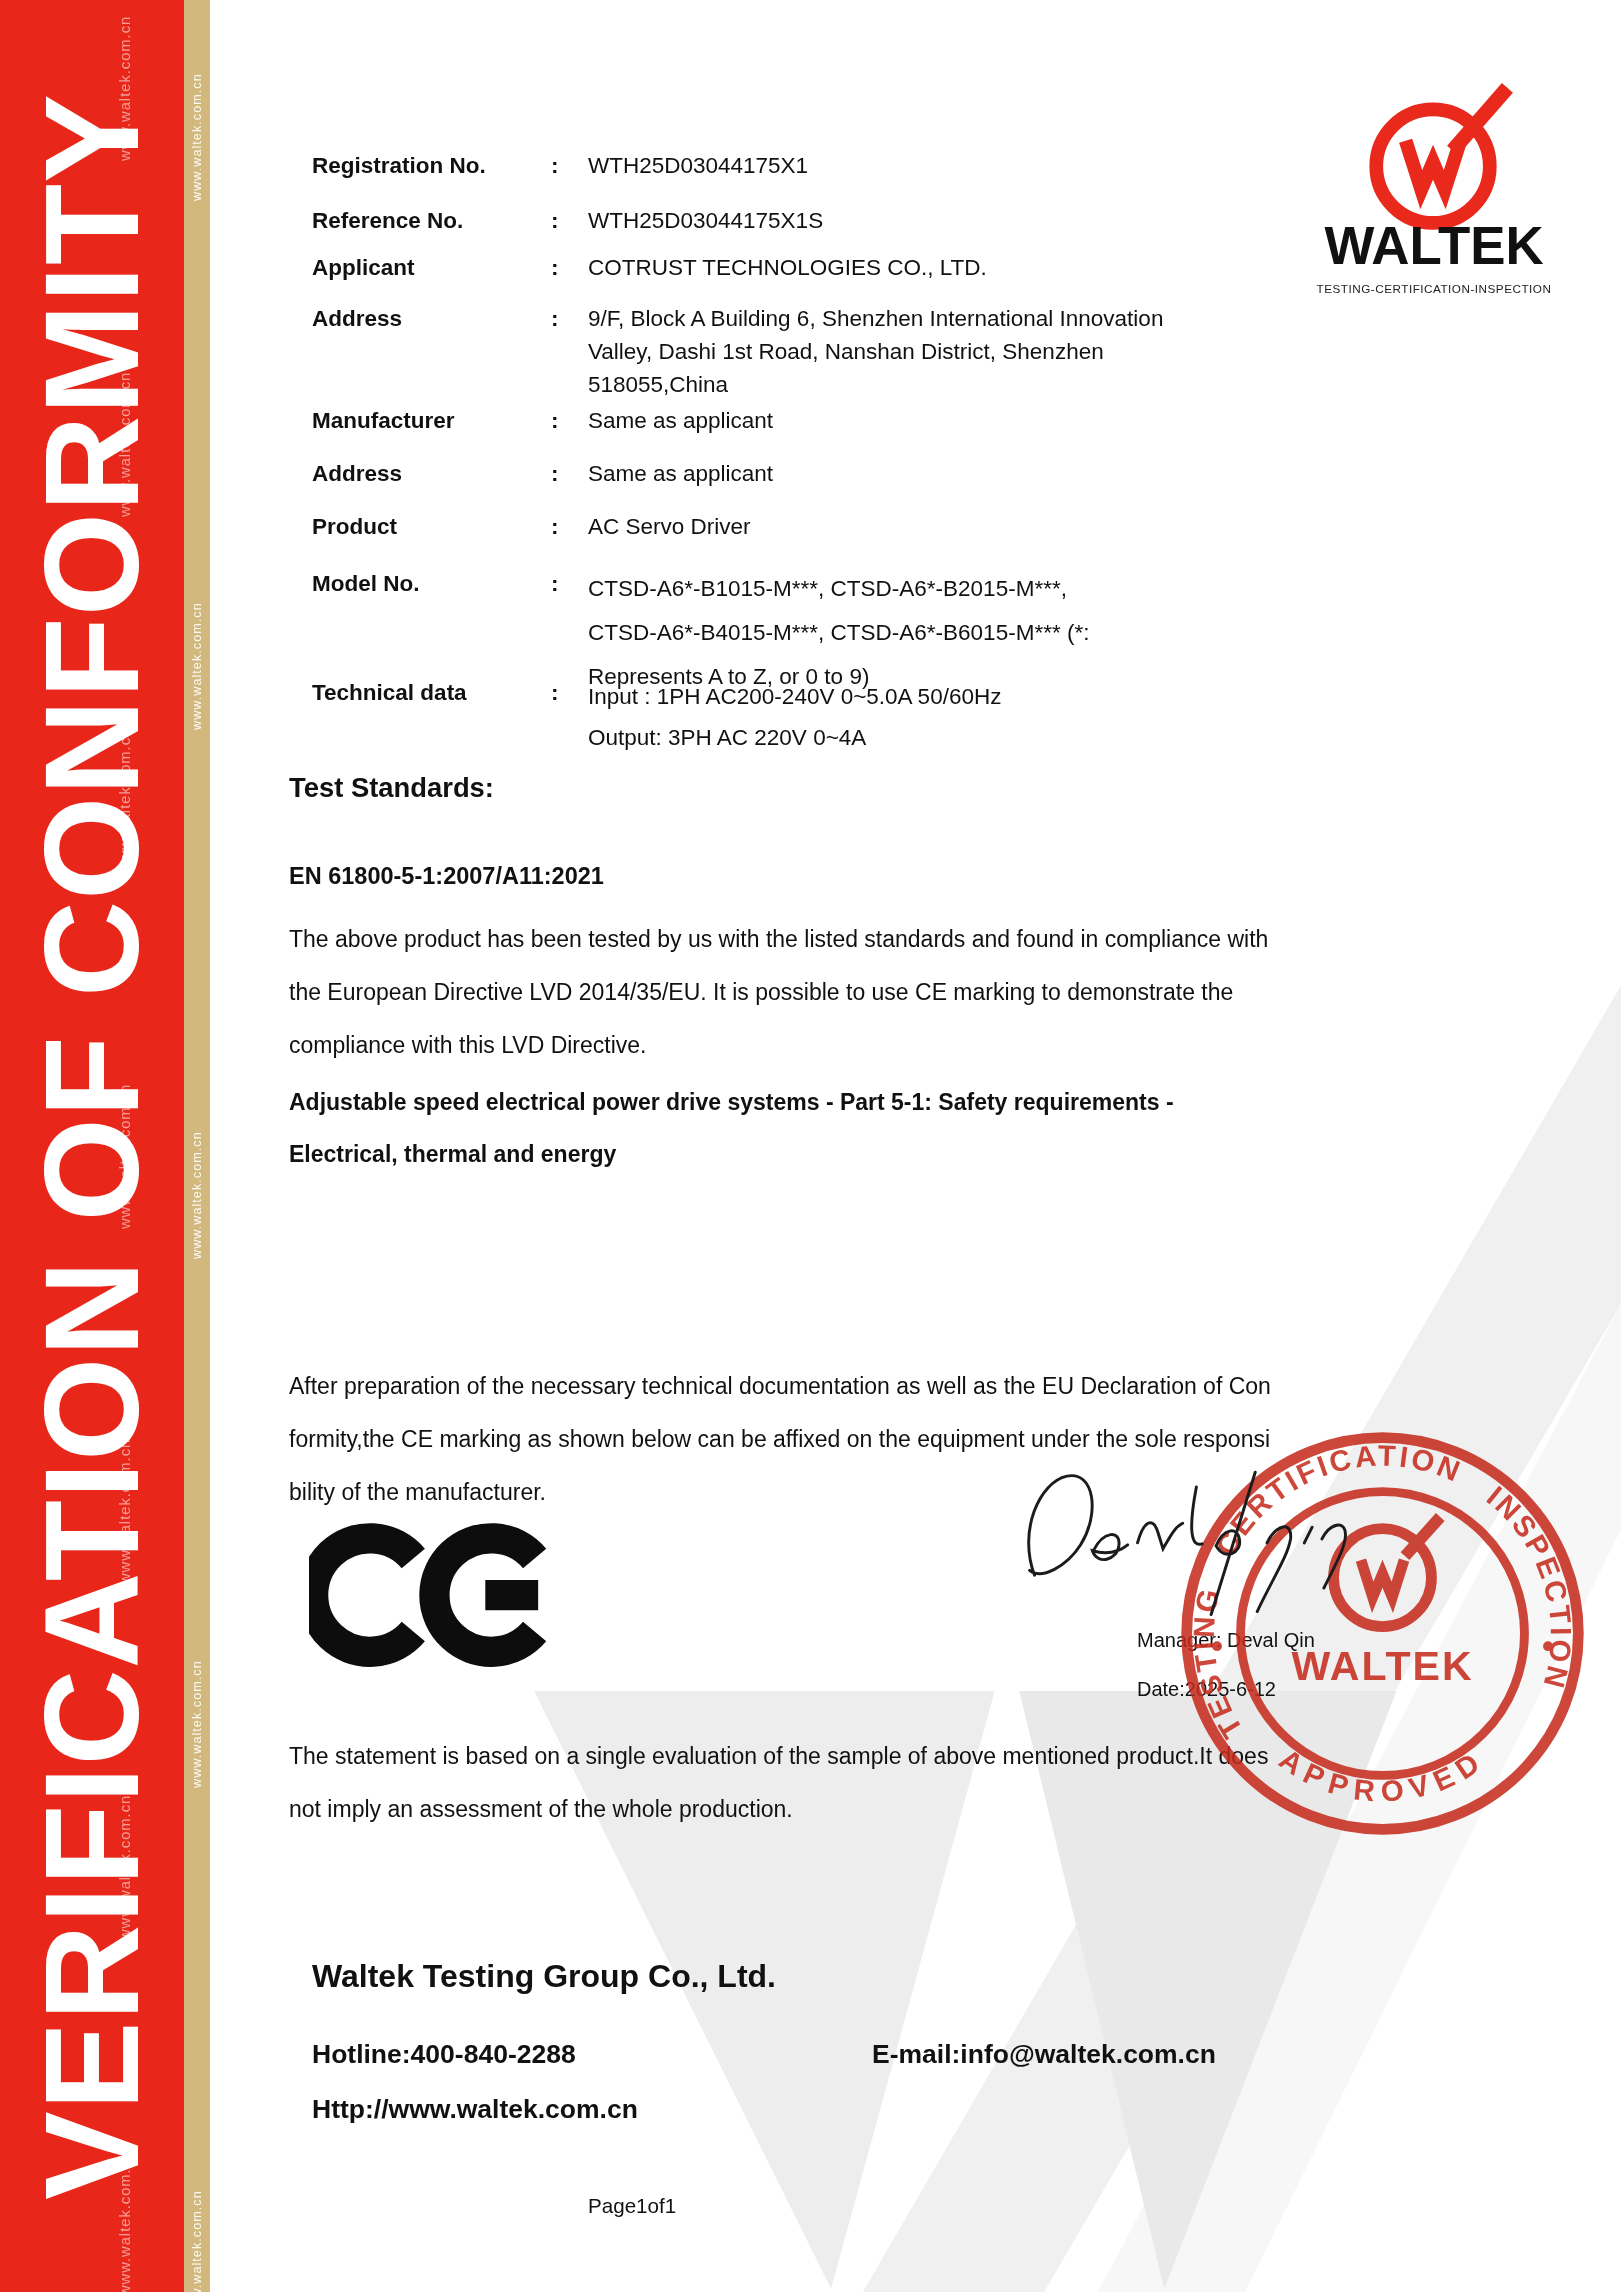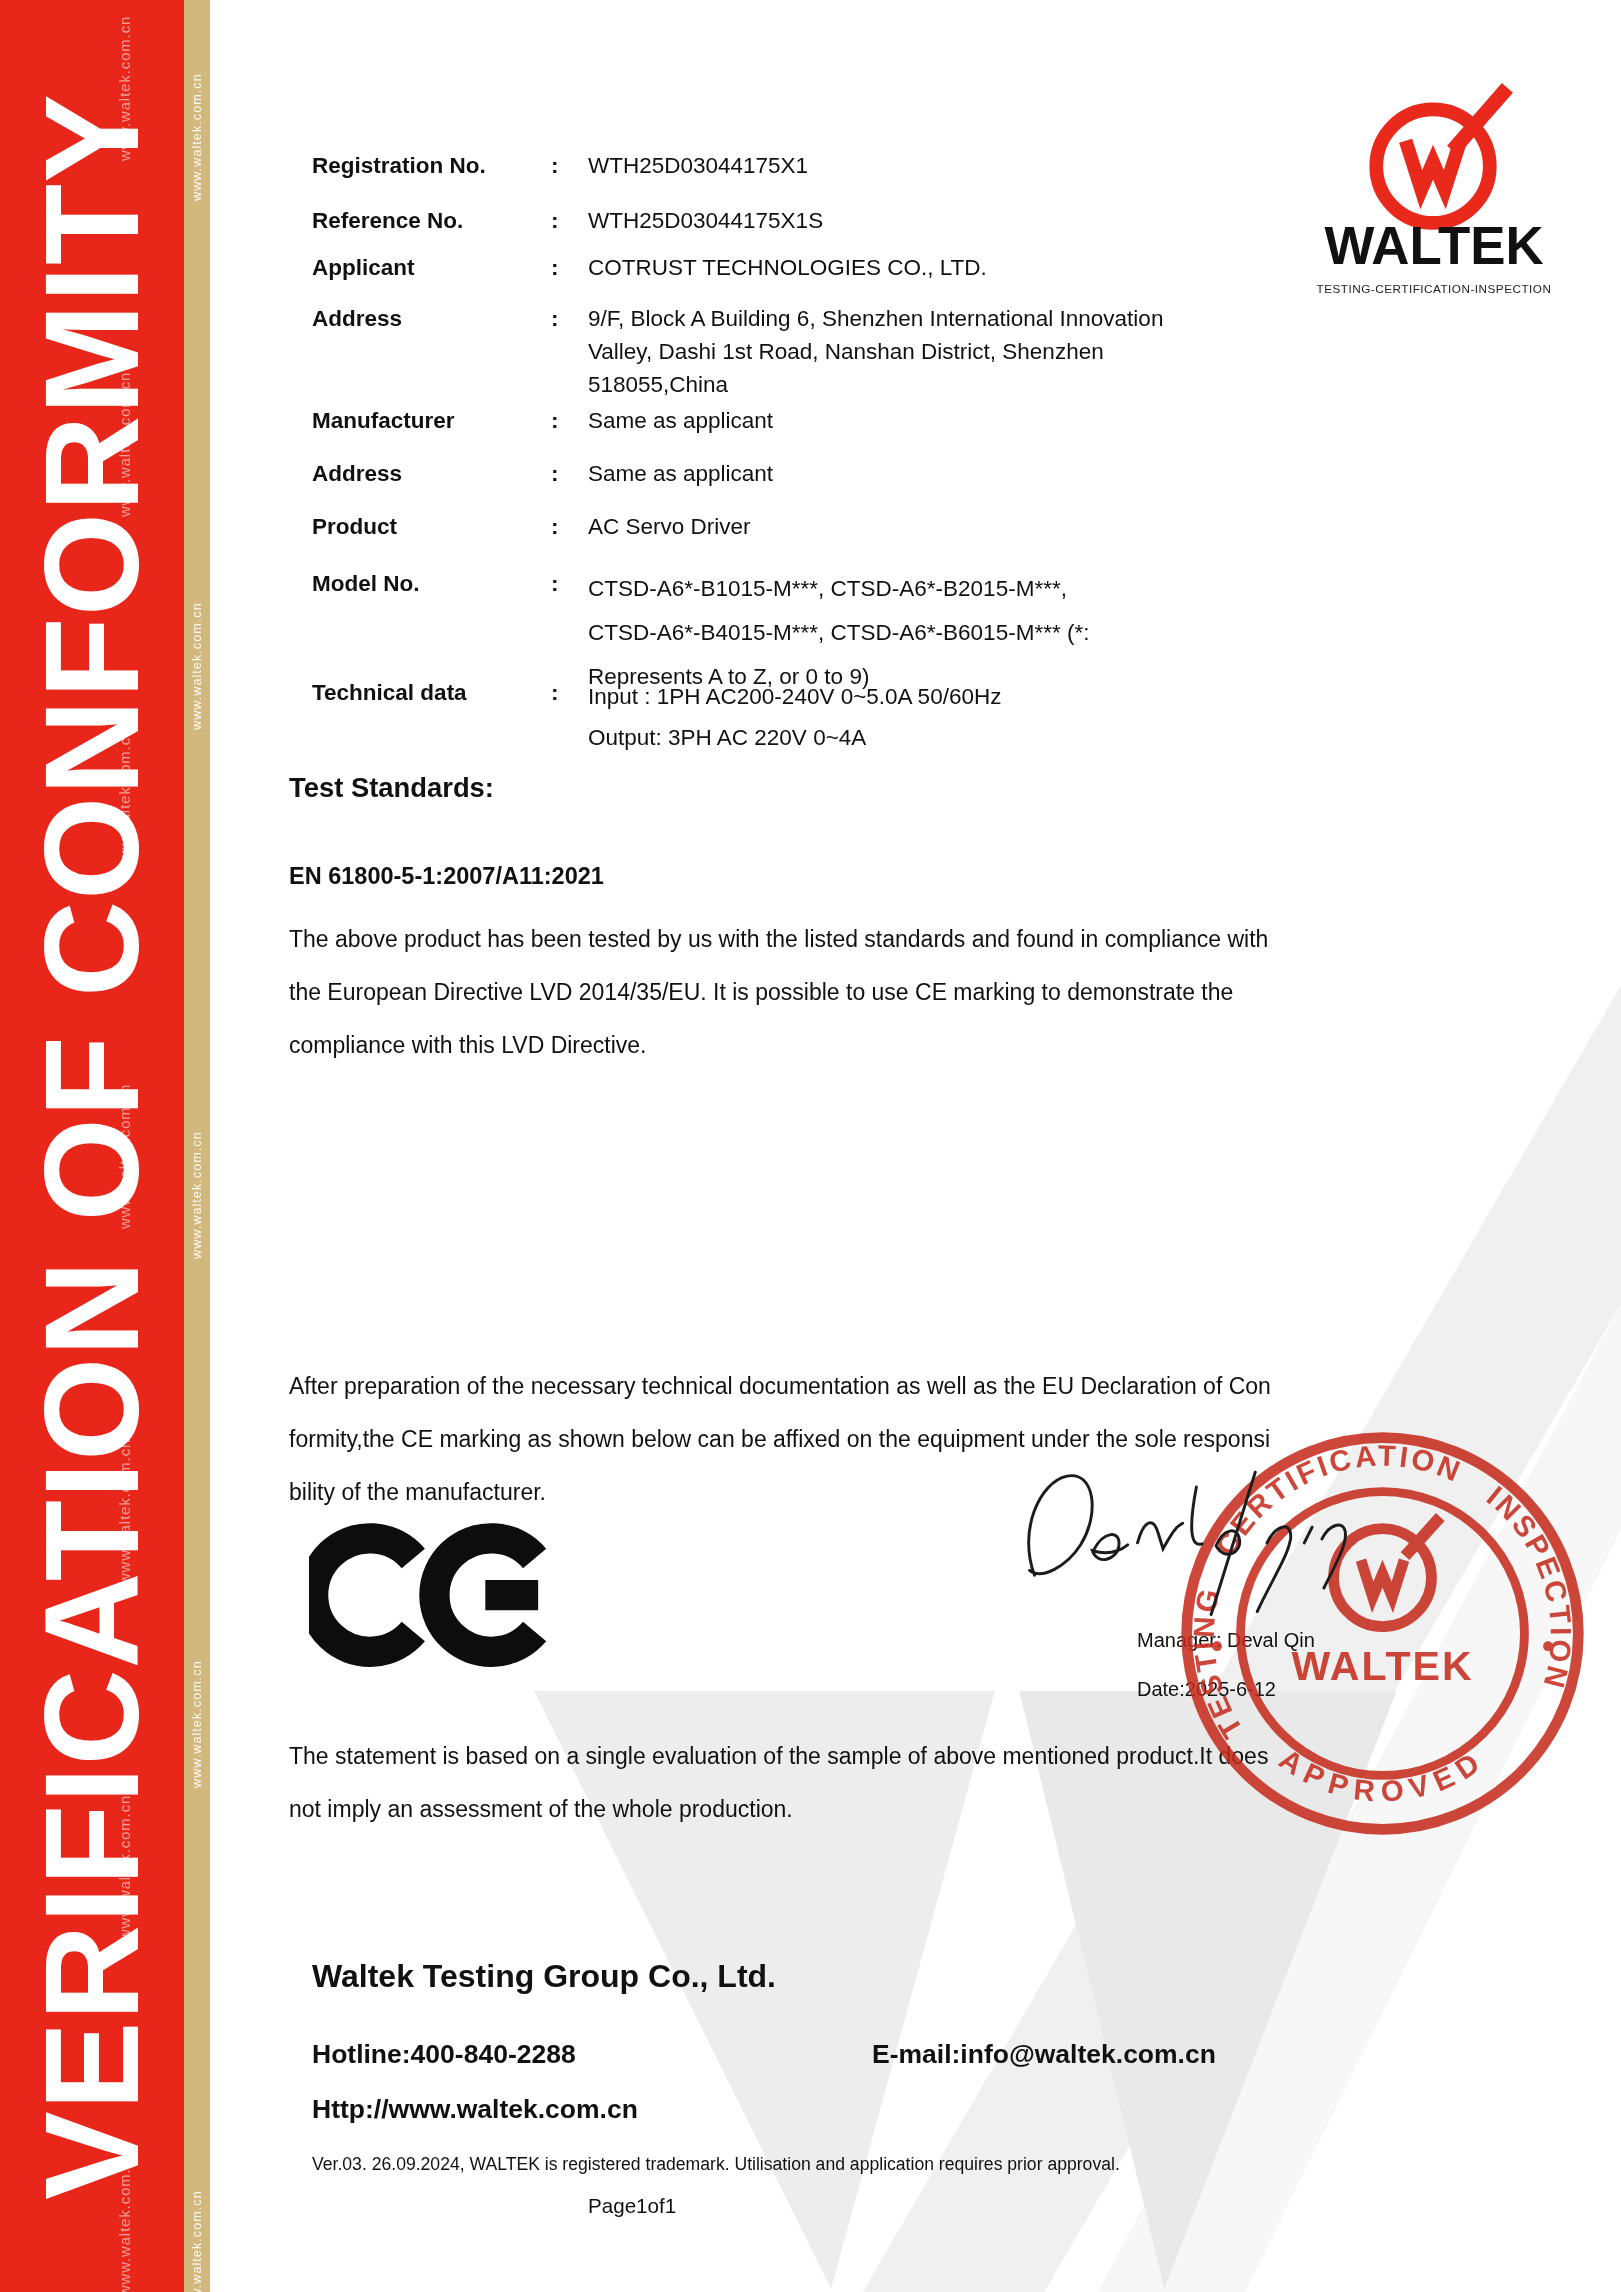--- a/index.html
+++ b/index.html
@@ -131,20 +131,22 @@
     <span class="col">:</span>
     <span class="val lh42">Input : 1PH AC200-240V 0~5.0A 50/60Hz
 Output: 3PH AC 220V 0~4A</span>
   </div>
 
   <div class="h1" style="top:772px">Test Standards:</div>
   <div class="h2" style="top:863px">EN 61800-5-1:2007/A11:2021</div>
   <div class="para" style="top:913px">The above product has been tested by us with the listed standards and found in compliance with
 the European Directive LVD 2014/35/EU. It is possible to use CE marking to demonstrate the
 compliance with this LVD Directive.</div>
+  <div class="para bold" style="top:1076px">Adjustable speed electrical power drive systems - Part 5-1: Safety requirements -
+Electrical, thermal and energy</div>
   <div class="para" style="top:1360px">After preparation of the necessary technical documentation as well as the EU Declaration of Con
 formity,the CE marking as shown below can be affixed on the equipment under the sole responsi
 bility of the manufacturer.</div>
   <div class="para" style="top:1730px">The statement is based on a single evaluation of the sample of above mentioned product.It does
 not imply an assessment of the whole production.</div>
 
   <svg class="ce" width="245" height="181" viewBox="0 0 250 185">
     <path d="M106.4,52.7 A58,58 0 1 0 106.4,127.3" fill="none" stroke="#0d0d0d" stroke-width="31"></path>
     <path d="M230.4,52.7 A58,58 0 1 0 230.4,127.3" fill="none" stroke="#0d0d0d" stroke-width="31"></path>
     <line x1="180" y1="90" x2="234" y2="90" stroke="#0d0d0d" stroke-width="31"></line>
@@ -187,17 +189,16 @@
     </g>
   </svg>
 
   <div class="sig-line" style="left:1137px;top:1629px">Manager: Deval Qin</div>
   <div class="sig-line" style="left:1137px;top:1678px">Date:2025-6-12</div>
 
   <div class="f-company">Waltek Testing Group Co., Ltd.</div>
   <div class="f-line" style="left:312px;top:2039px">Hotline:400-840-2288</div>
   <div class="f-line" style="left:872px;top:2039px">E-mail:info@waltek.com.cn</div>
   <div class="f-line" style="left:312px;top:2094px">Http://www.waltek.com.cn</div>
-  <div class="f-ver">Ver.03. 26.09.2024, WALTEK is registered trademark. Utilisation and application requires prior approval.</div>
   <div class="f-page">Page1of1</div>
 
 </div>
 
 
 </body></html>

